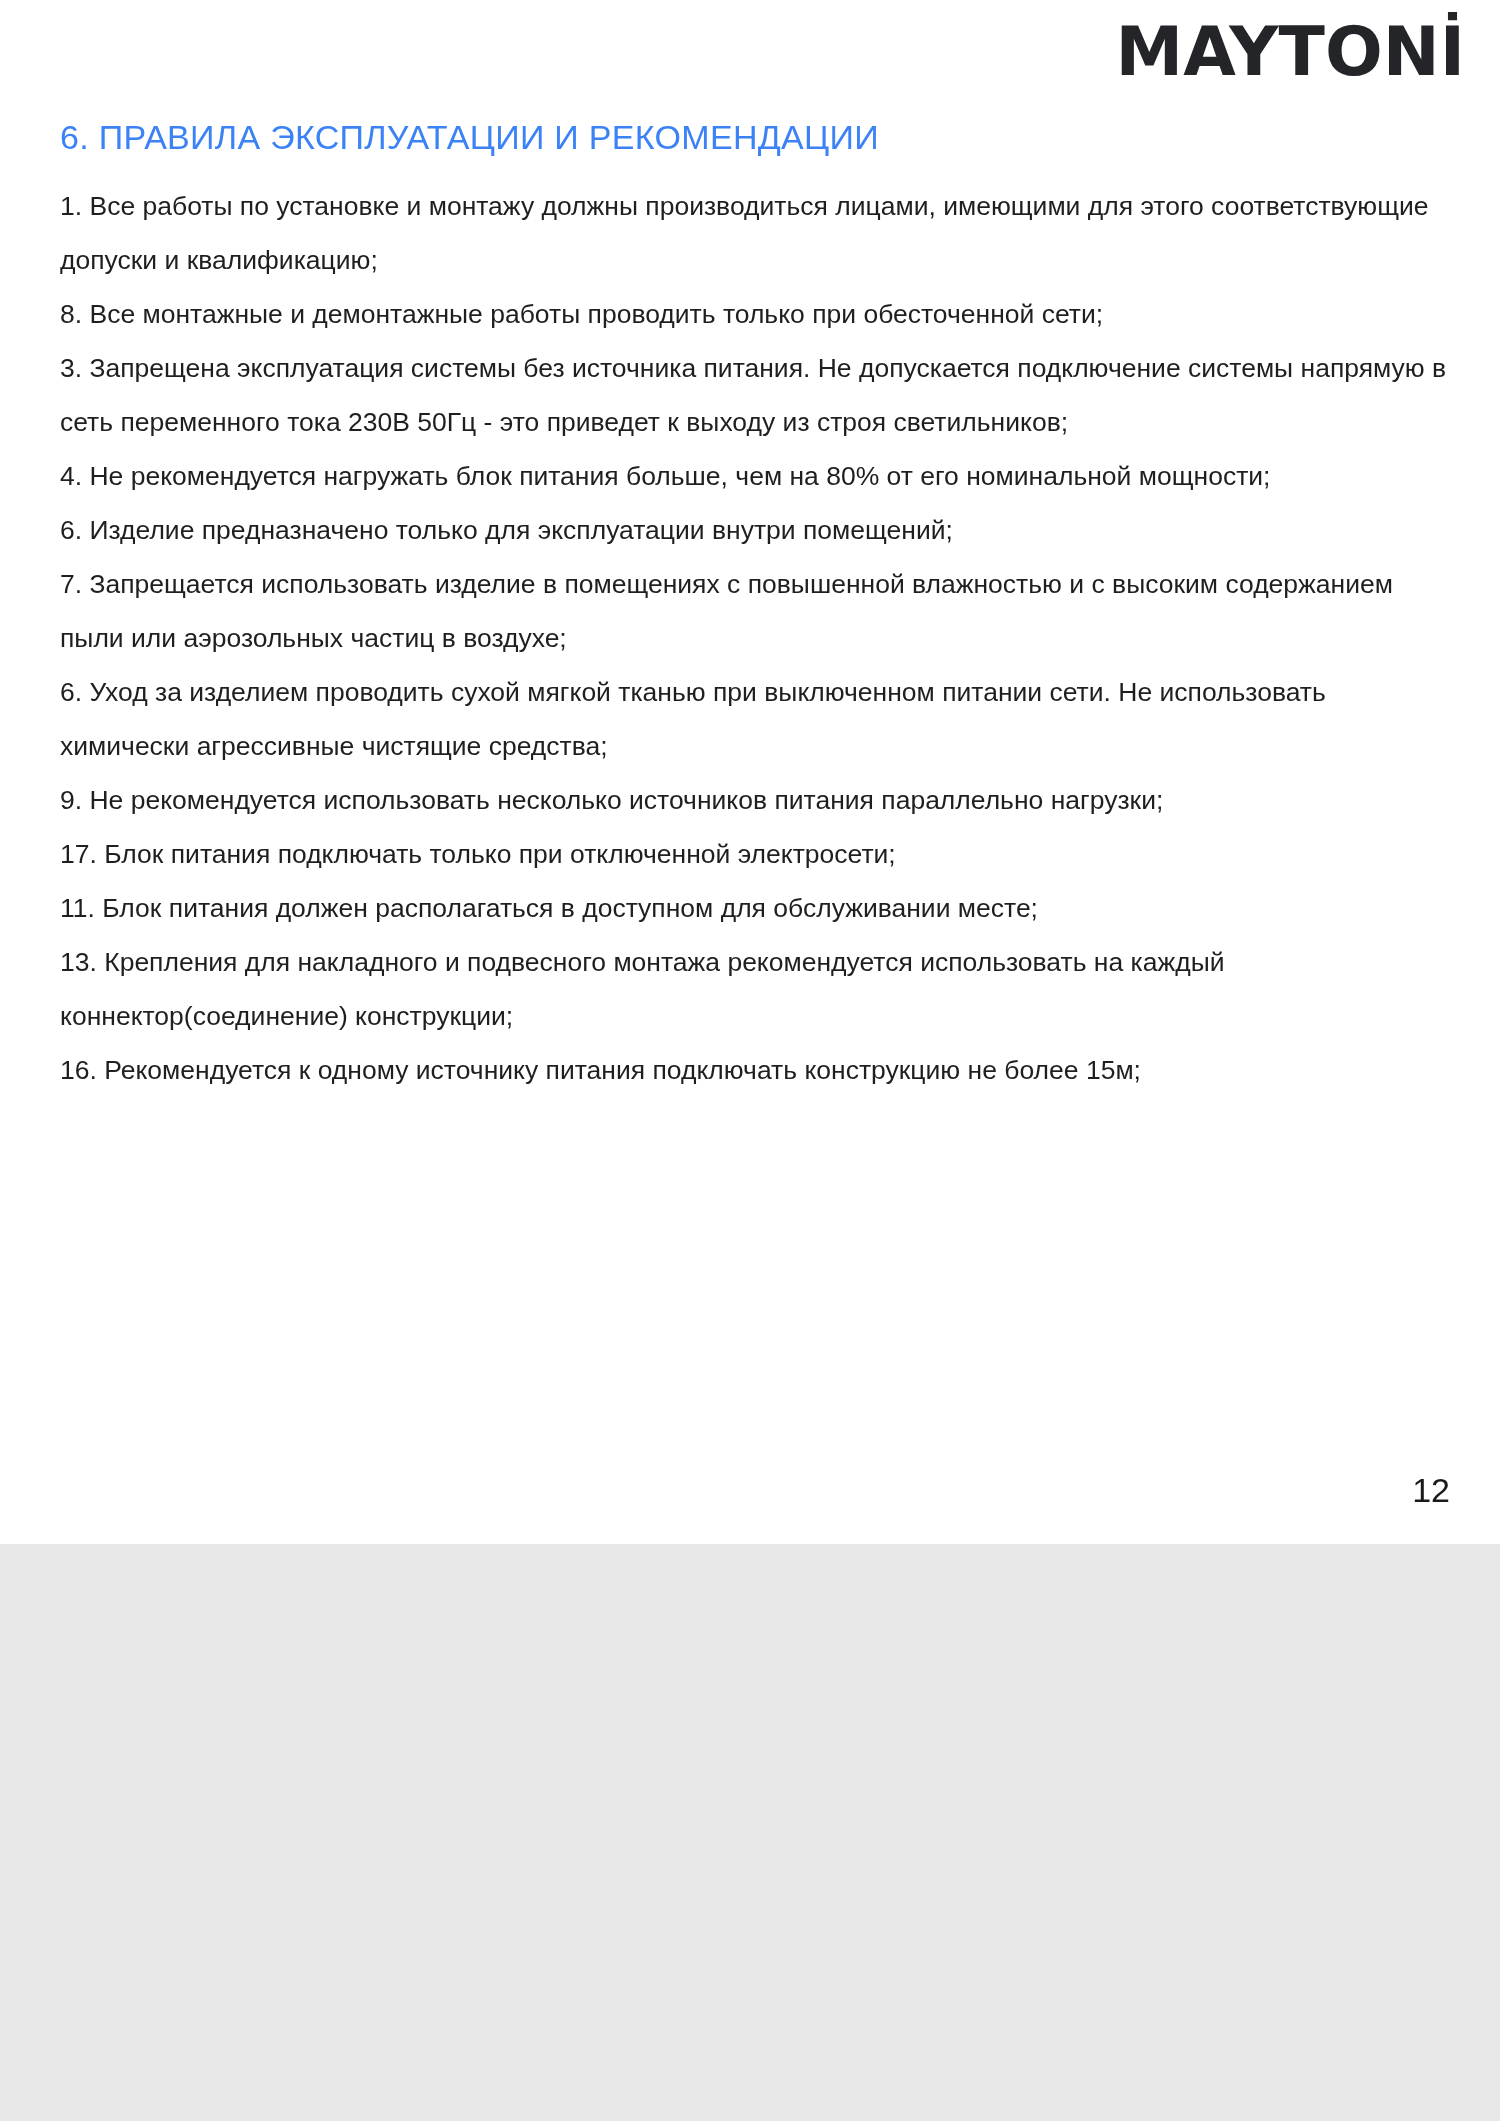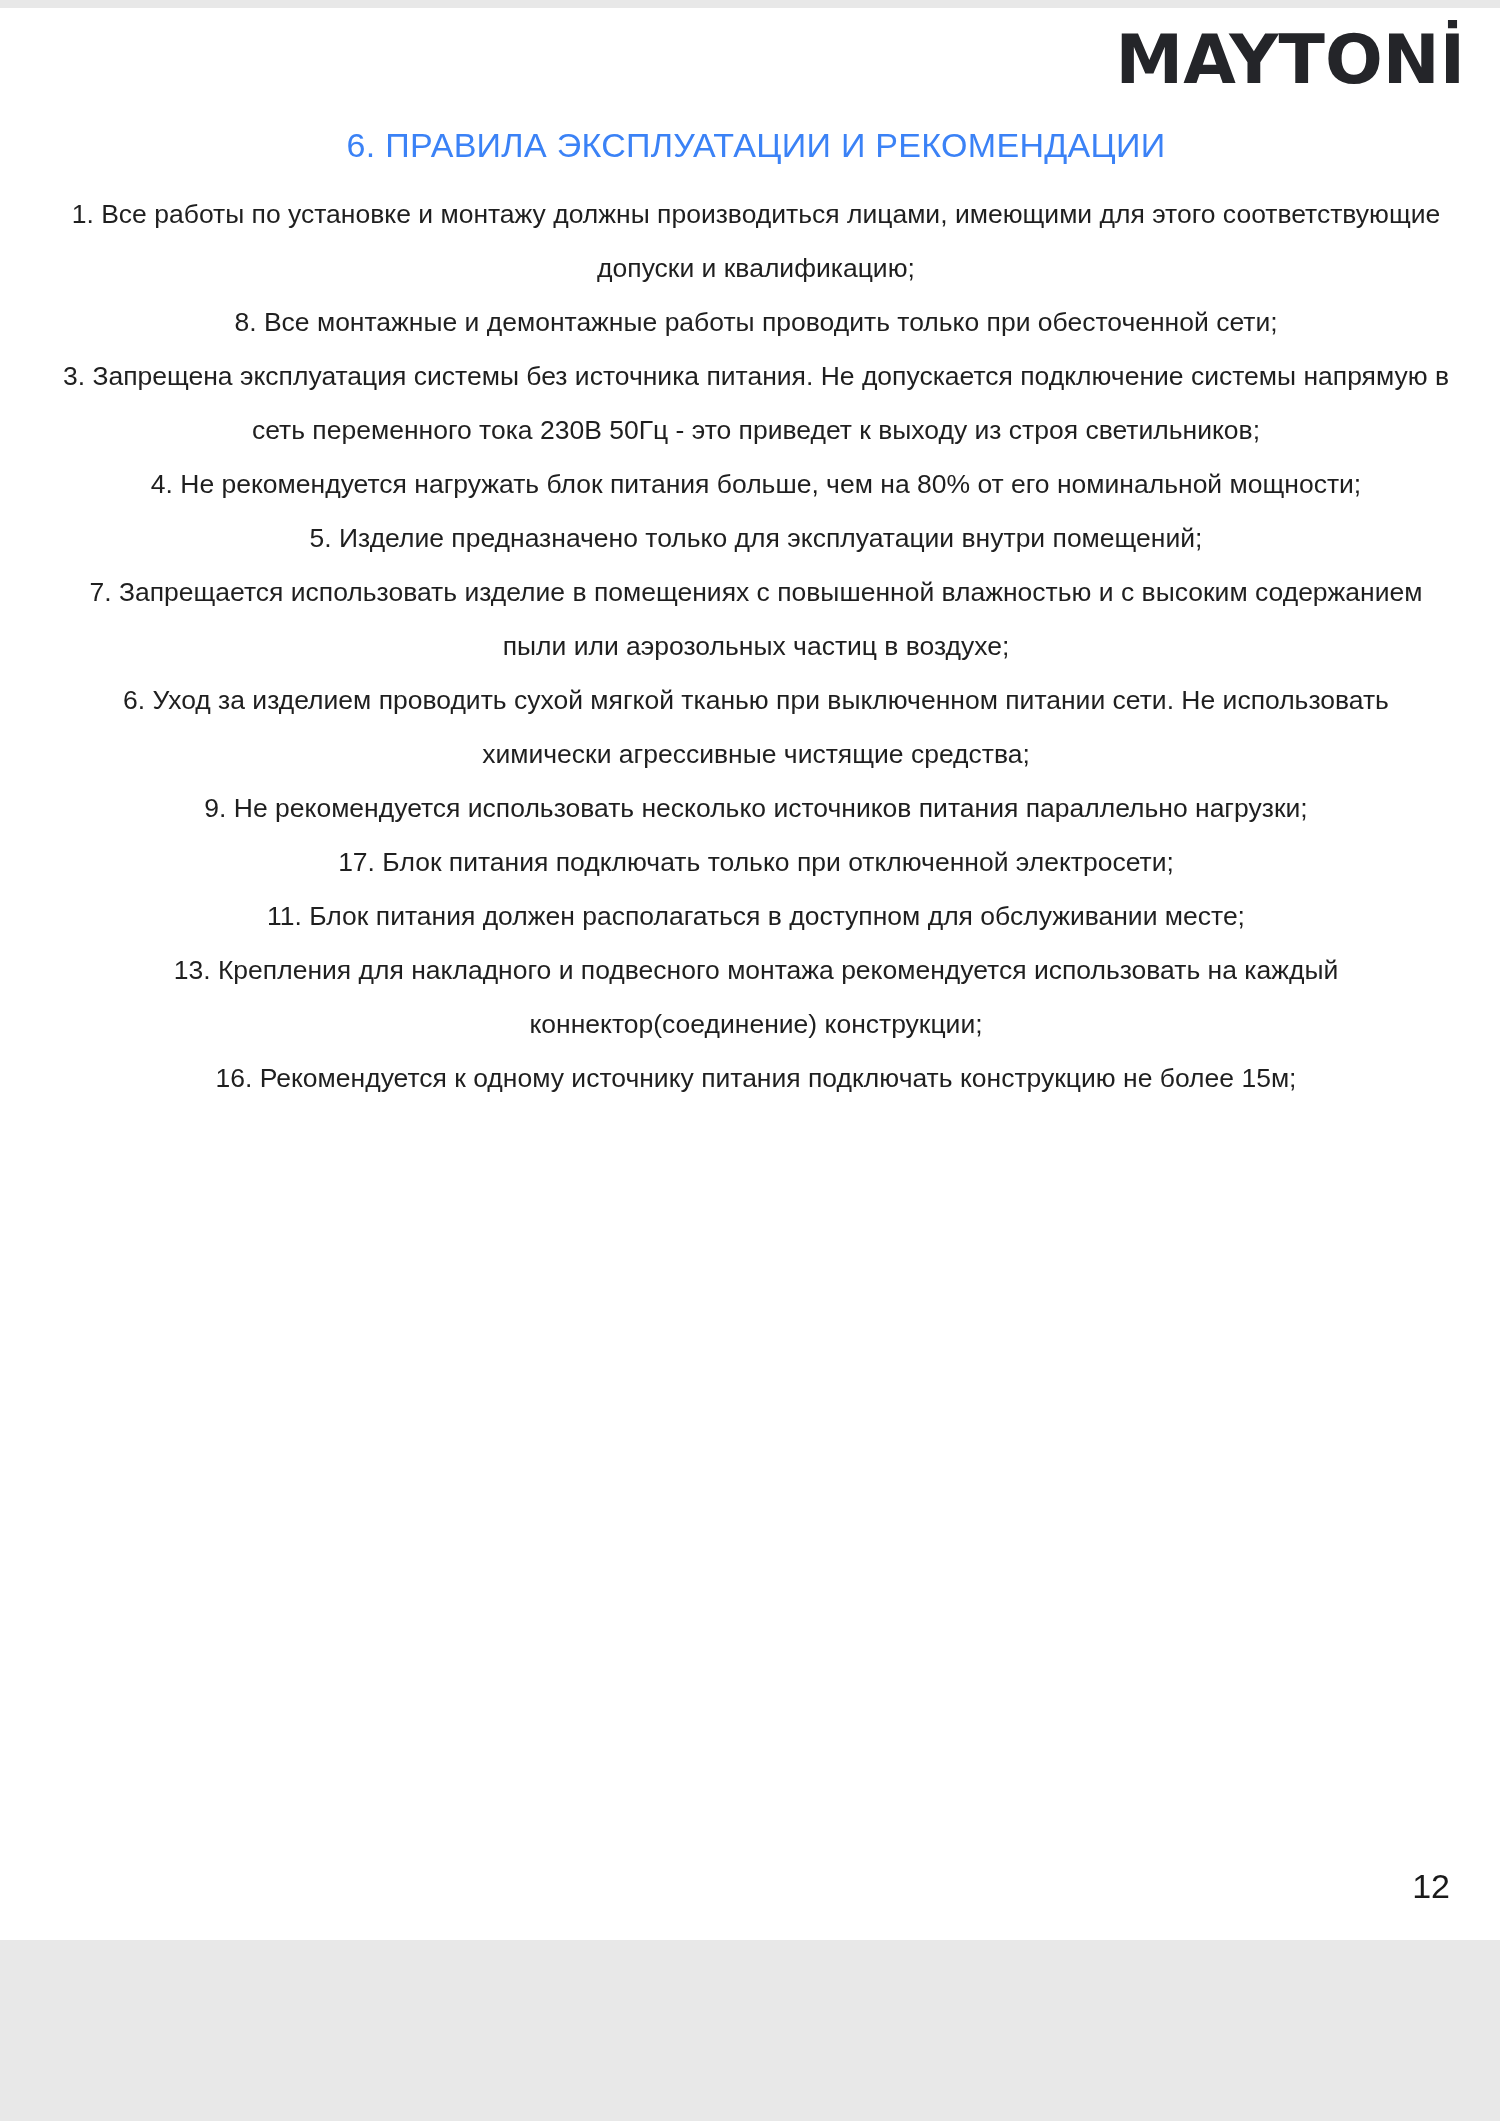--- a/index.html
+++ b/index.html
@@ -1,25 +1,24 @@
 <!DOCTYPE html>
 <html style="--text: #1c1c1c; --bg: #ffffff;"><head>
 <meta charset="utf-8">
 <style>
   :root { --text:#1c1c1c; --bg:#ffffff; }
   html,body { margin:0; padding:0; background:#e8e8e8; }
   .page {
     position:relative;
-    width:1500px; height:1932px;
-    margin:8px auto;
+    width:1500px; height:1544px;
+    margin:0 auto;
     background:var(--bg);
     color:var(--text);
     font-family:"Liberation Sans", sans-serif;
     overflow:hidden;
-    text-align:center;
   }
   .logo {
     position:absolute;
     top:18px; right:35px;
     font-family:"DejaVu Sans", sans-serif;
     font-weight:700;
     font-size:68px;
     letter-spacing:0px;
     line-height:1;
     color:#242529;
@@ -65,21 +64,21 @@
 
         <p>1. Все работы по установке и монтажу должны производиться лицами, имеющими для этого соответствующие допуски и квалификацию;</p>
 
         <p>8. Все монтажные и демонтажные работы проводить только при обесточенной сети;</p>
 
         <p>3. Запрещена эксплуатация системы без источника питания. Не допускается подключение системы напрямую в сеть переменного тока 230В 50Гц - это приведет к выходу из строя светильников;</p>
 
         <p>4. Не рекомендуется нагружать блок питания больше, чем на 80% от его номинальной мощности;</p>
 
 
-        <p>5. Изделие предназначено только для эксплуатации внутри помещений;</p>
+        <p>6. Изделие предназначено только для эксплуатации внутри помещений;</p>
 
         <p>7. Запрещается использовать изделие в помещениях с повышенной влажностью и с высоким содержанием пыли или аэрозольных частиц в воздухе;</p>
 
         <p>6. Уход за изделием проводить сухой мягкой тканью при выключенном питании сети. Не использовать химически агрессивные чистящие средства;</p>
 
         <p>9. Не рекомендуется использовать несколько источников питания параллельно нагрузки;</p>
 
         <p>17. Блок питания подключать только при отключенной электросети;</p>
 
         <p>11. Блок питания должен располагаться в доступном для обслуживании месте;</p>

